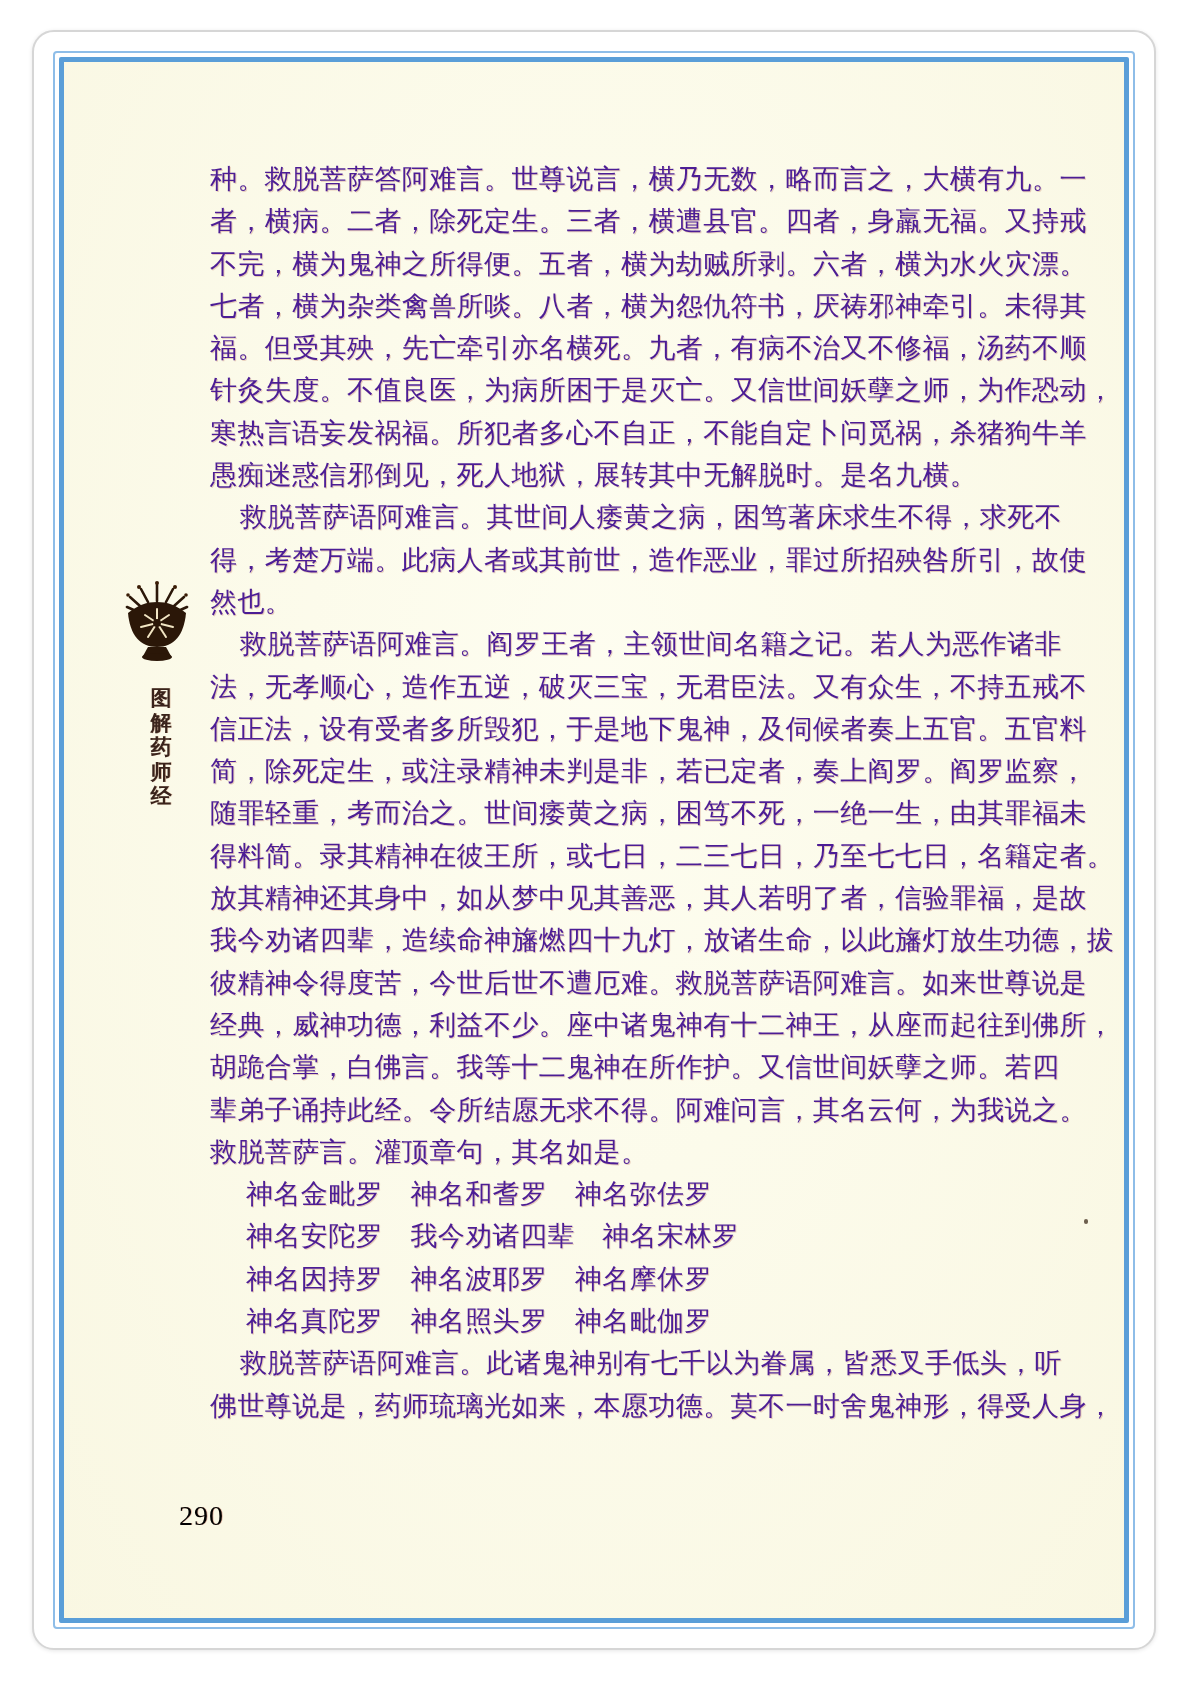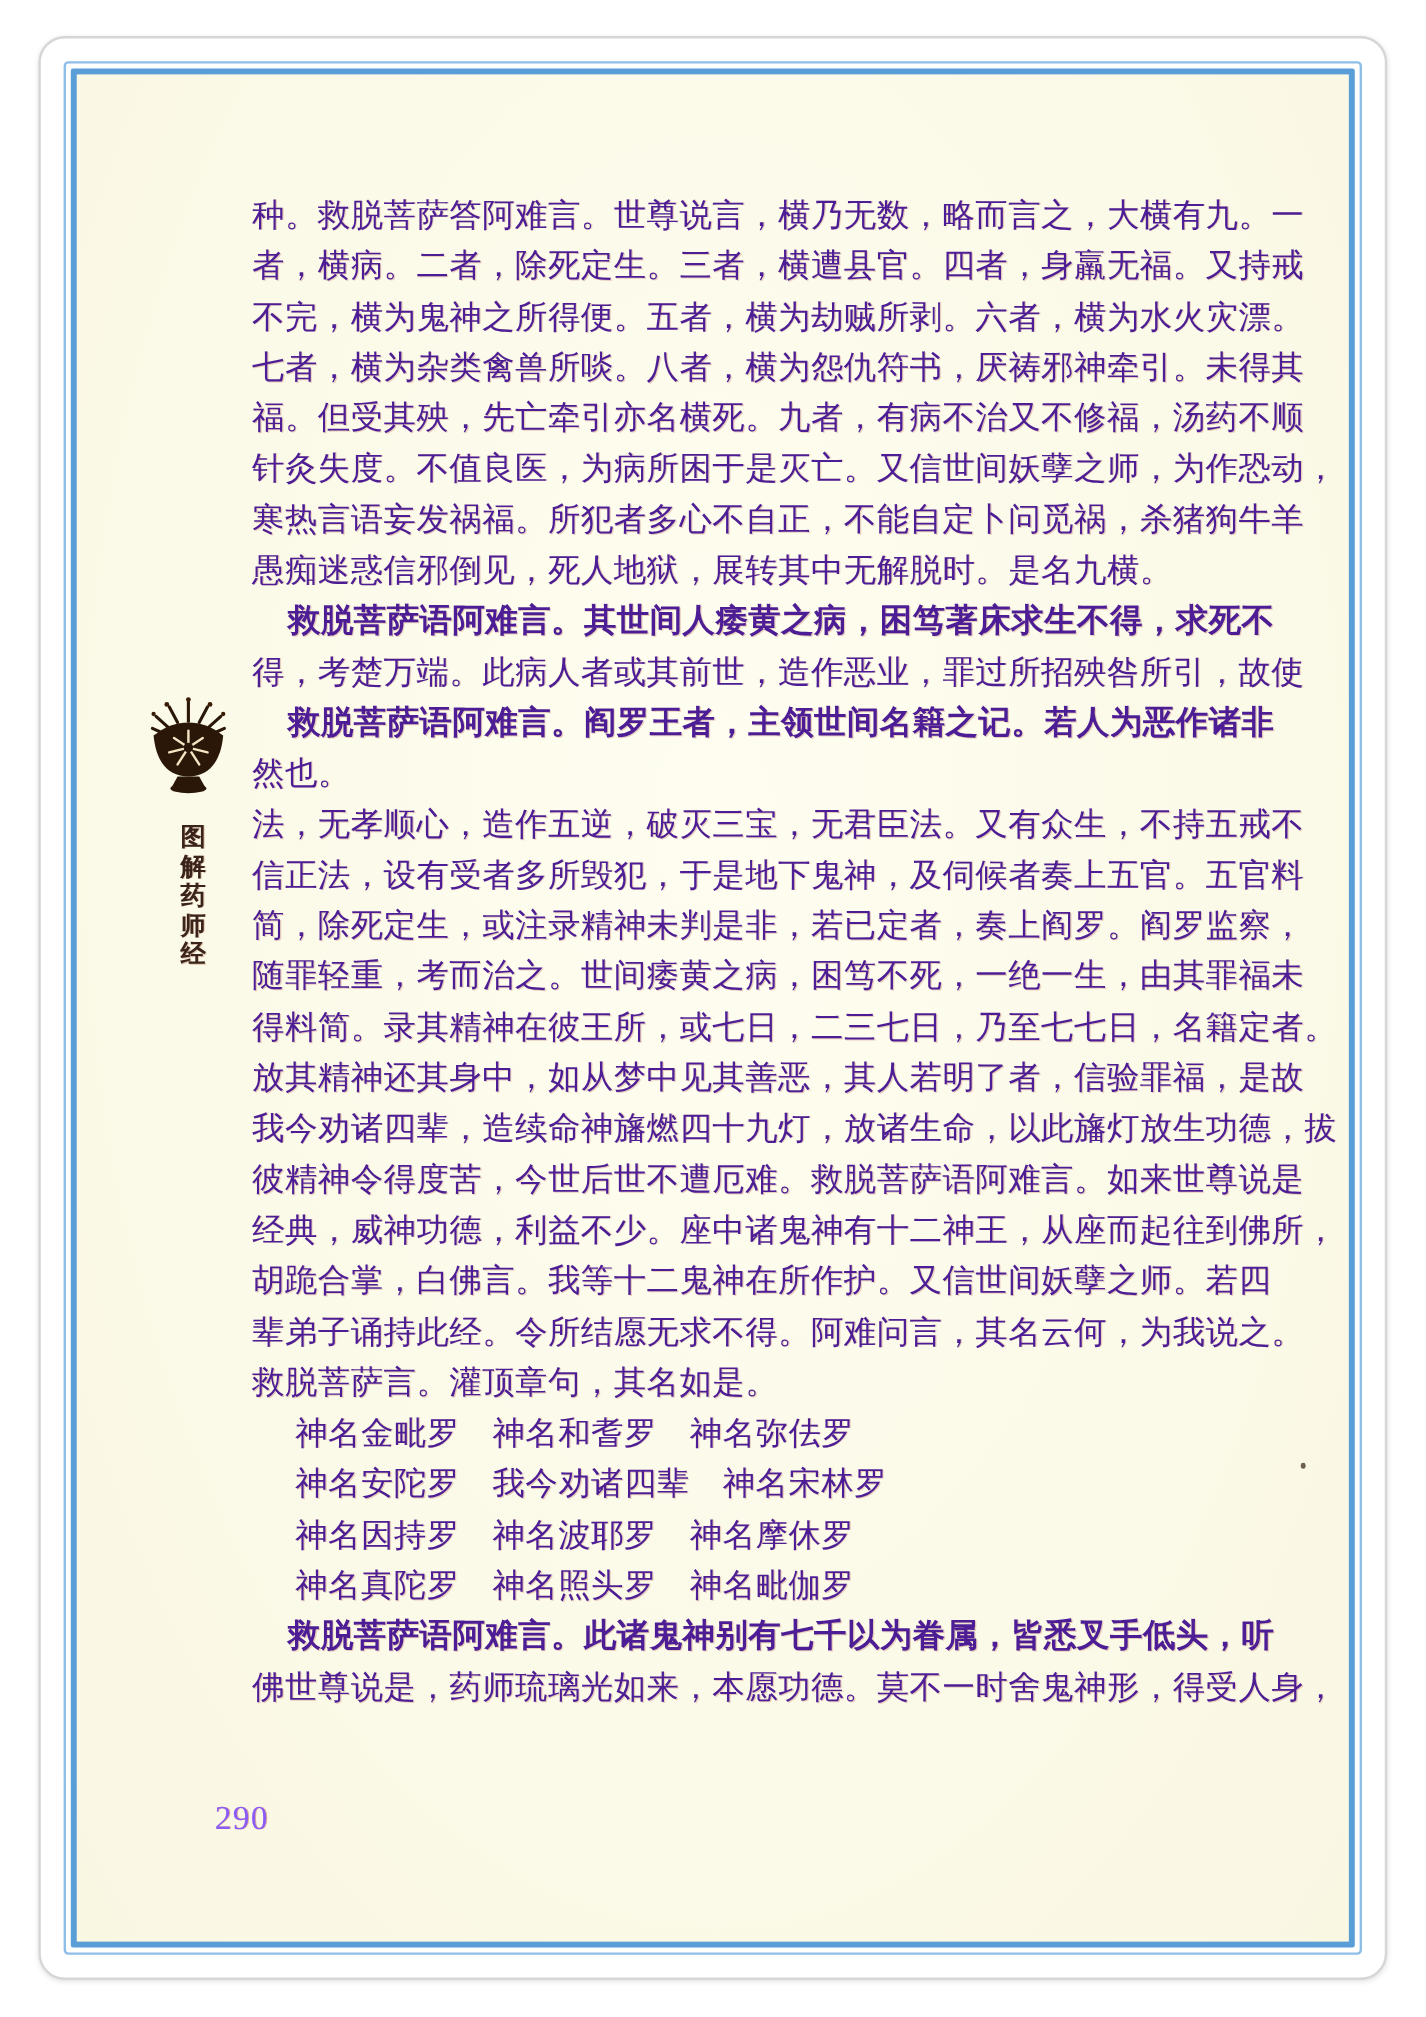--- a/index.html
+++ b/index.html
@@ -27,36 +27,36 @@
     pointer-events:none;
   }
   .text-block{
     position:absolute;left:210px;top:158px;width:816px;
   }
   .line{
     font-size:27px;line-height:42.3px;letter-spacing:0.4px;
     color:#4c1d95;white-space:pre;
     text-shadow:1px 0.5px 0 rgba(166,48,22,0.22);
   }
-  .line.indent{text-indent:30px;font-weight:bold;}
+  .line.indent{text-indent:30px;}
   .line.names{padding-left:36px;}
   .sidebar-icon{
     position:absolute;left:124px;top:579px;width:66px;height:86px;
   }
   .vertical-title{
     position:absolute;left:146px;top:686px;width:30px;text-align:center;
   }
   .vchar{
     font-size:21px;line-height:24.6px;font-weight:bold;color:#39231b;
     text-shadow:0.8px 0.4px 0 rgba(150,60,20,0.3);
     font-family:"Liberation Sans", sans-serif;
   }
   .page-number{
     position:absolute;left:179px;top:1500px;
-    font-size:28px;color:#8b5cf6;letter-spacing:1px;
+    font-size:28px;color:#000000;letter-spacing:1px;
     text-shadow:0.8px 0.4px 0 rgba(170,40,20,0.35);
   }
   .speck{
     position:absolute;left:1084px;top:1219px;width:4px;height:5px;
     background:#4a3a28;border-radius:2px;opacity:0.8;
   }
 </style>
 </head>
 <body>
 
@@ -114,22 +114,22 @@
     <div class="line">种。救脱菩萨答阿难言。世尊说言，横乃无数，略而言之，大横有九。一</div>
     <div class="line">者，横病。二者，除死定生。三者，横遭县官。四者，身羸无福。又持戒</div>
     <div class="line">不完，横为鬼神之所得便。五者，横为劫贼所剥。六者，横为水火灾漂。</div>
     <div class="line">七者，横为杂类禽兽所啖。八者，横为怨仇符书，厌祷邪神牵引。未得其</div>
     <div class="line">福。但受其殃，先亡牵引亦名横死。九者，有病不治又不修福，汤药不顺</div>
     <div class="line">针灸失度。不值良医，为病所困于是灭亡。又信世间妖孽之师，为作恐动，</div>
     <div class="line">寒热言语妄发祸福。所犯者多心不自正，不能自定卜问觅祸，杀猪狗牛羊</div>
     <div class="line">愚痴迷惑信邪倒见，死人地狱，展转其中无解脱时。是名九横。</div>
     <div class="line indent">救脱菩萨语阿难言。其世间人痿黄之病，困笃著床求生不得，求死不</div>
     <div class="line">得，考楚万端。此病人者或其前世，造作恶业，罪过所招殃咎所引，故使</div>
+    <div class="line">然也。</div>
     <div class="line indent">救脱菩萨语阿难言。阎罗王者，主领世间名籍之记。若人为恶作诸非</div>
-    <div class="line">然也。</div>
     <div class="line">法，无孝顺心，造作五逆，破灭三宝，无君臣法。又有众生，不持五戒不</div>
     <div class="line">信正法，设有受者多所毁犯，于是地下鬼神，及伺候者奏上五官。五官料</div>
     <div class="line">简，除死定生，或注录精神未判是非，若已定者，奏上阎罗。阎罗监察，</div>
     <div class="line">随罪轻重，考而治之。世间痿黄之病，困笃不死，一绝一生，由其罪福未</div>
     <div class="line">得料简。录其精神在彼王所，或七日，二三七日，乃至七七日，名籍定者。</div>
     <div class="line">放其精神还其身中，如从梦中见其善恶，其人若明了者，信验罪福，是故</div>
     <div class="line">我今劝诸四辈，造续命神旛燃四十九灯，放诸生命，以此旛灯放生功德，拔</div>
     <div class="line">彼精神令得度苦，今世后世不遭厄难。救脱菩萨语阿难言。如来世尊说是</div>
     <div class="line">经典，威神功德，利益不少。座中诸鬼神有十二神王，从座而起往到佛所，</div>
     <div class="line">胡跪合掌，白佛言。我等十二鬼神在所作护。又信世间妖孽之师。若四</div>

